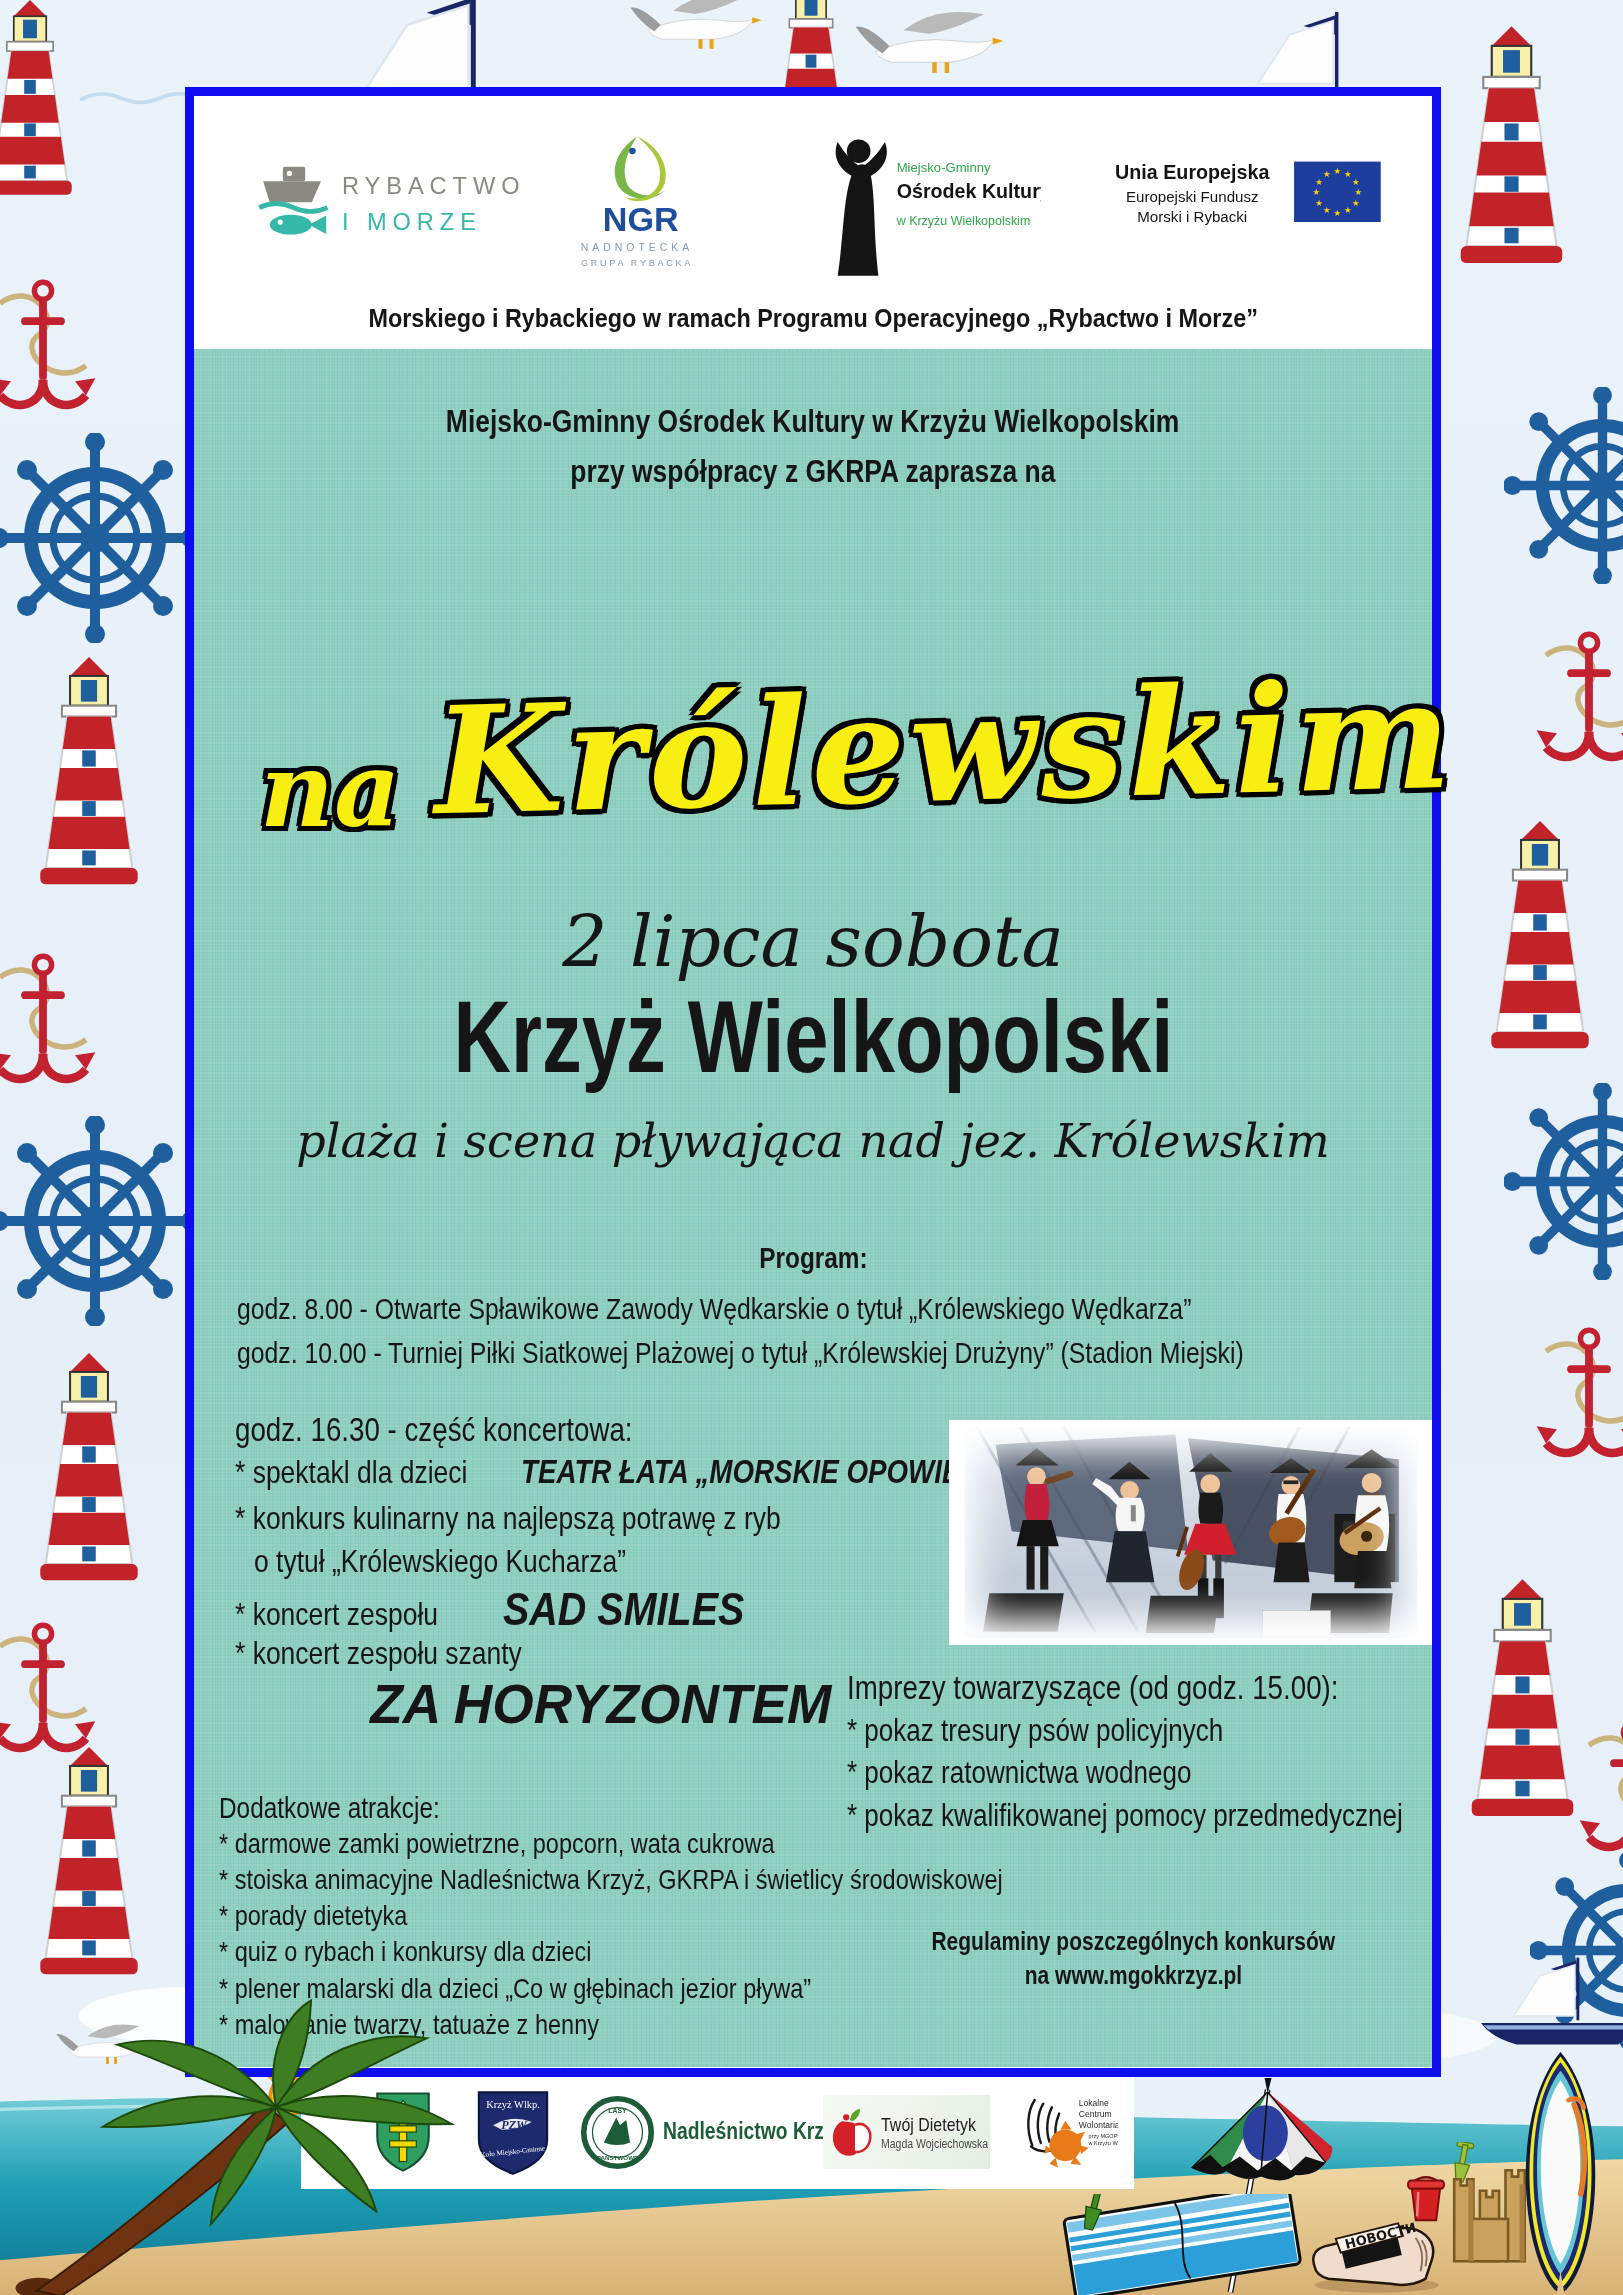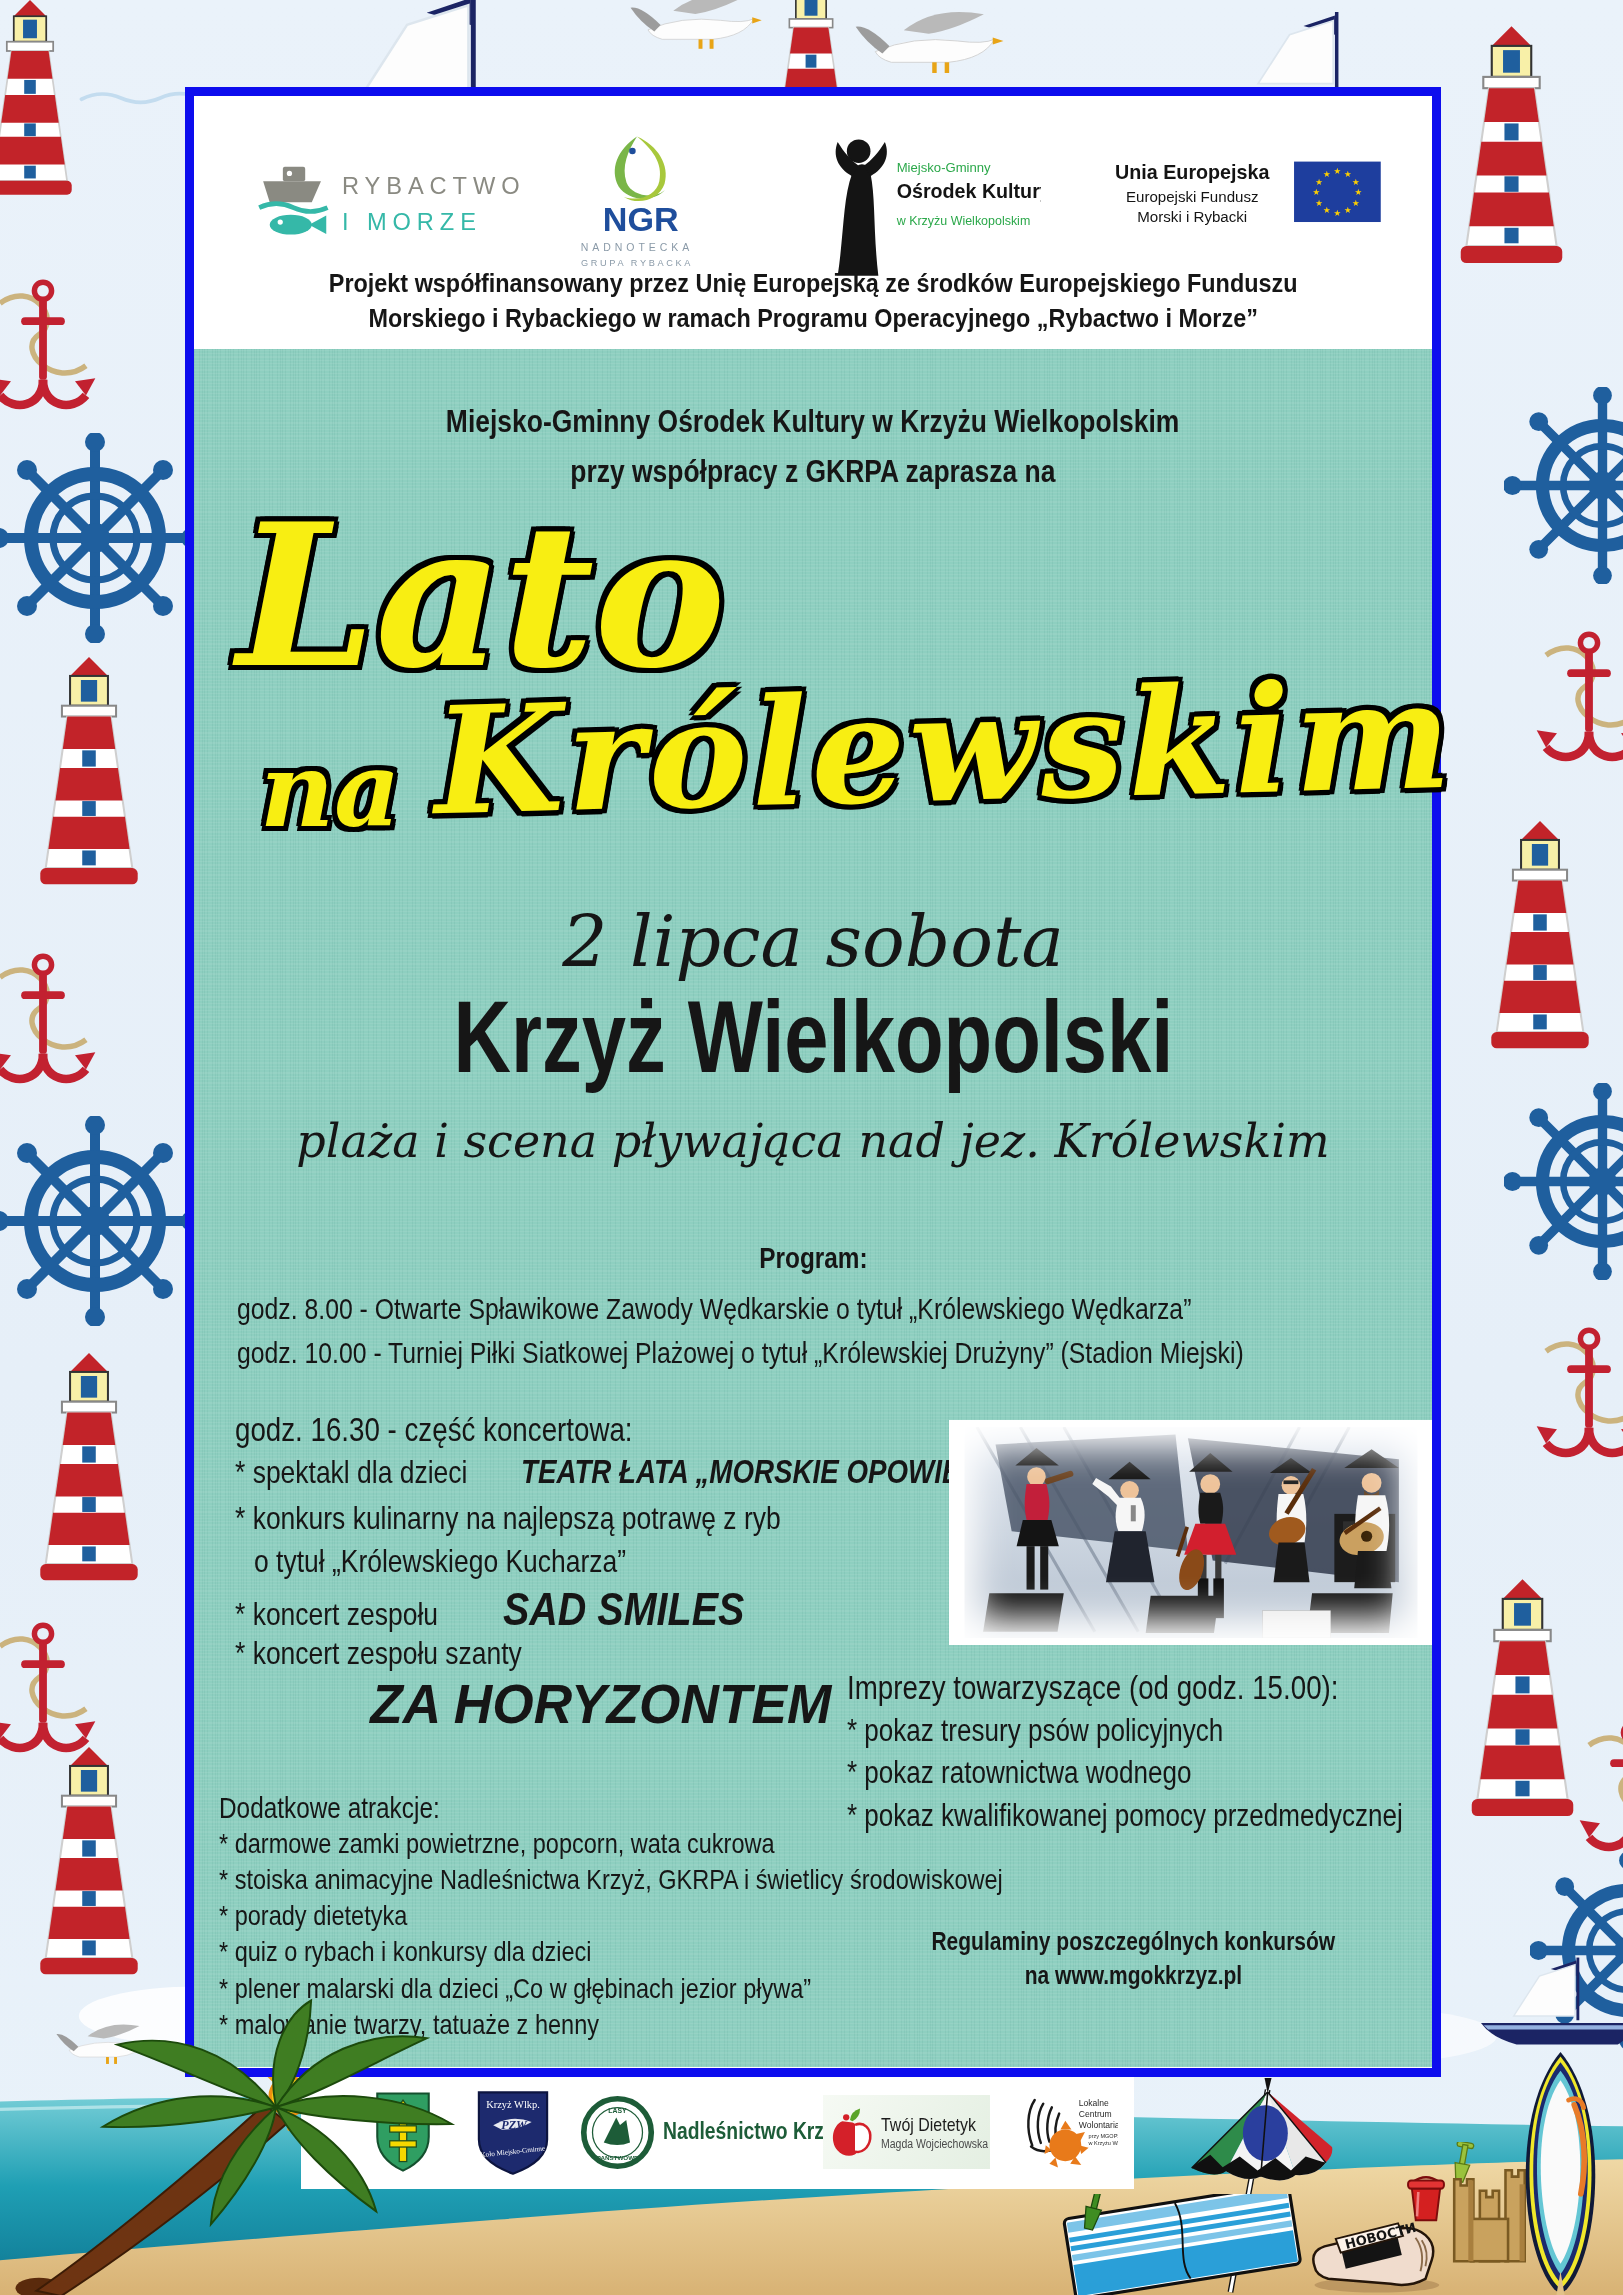--- a/index.html
+++ b/index.html
@@ -270,29 +270,27 @@
           <text x="382" y="89">★</text>
           <text x="366" y="93">★</text>
           <text x="350" y="89">★</text>
       <text x="338" y="77">★</text>
           <text x="334" y="61">★</text>
           <text x="338" y="45">★</text>
           <text x="350" y="33">★</text>
     </g>
   </svg>
 
-  <div class="line ctr" style="top:172px;font-size:26px;font-weight:bold;"><span class="cnc" style="transform:scaleX(.9)">Projekt współfinansowany przez Unię Europejską ze środków Europejskiego Funduszu</span></div>
   <div class="line ctr" style="top:207px;font-size:26px;font-weight:bold;"><span class="cnc" style="transform:scaleX(.9)">Morskiego i Rybackiego w ramach Programu Operacyjnego „Rybactwo i Morze”</span></div>
 
   <div id="teal"></div>
 
   <div class="line ctr" style="top:357px;font-size:31.5px;font-weight:bold;"><span class="cnc">przy współpracy z GKRPA zaprasza na</span></div>
   <div class="line ctr" style="top:307px;font-size:31.5px;font-weight:bold;"><span class="cnc">Miejsko-Gminny Ośrodek Kultury w Krzyżu Wielkopolskim</span></div>
 
-  <div class="line ttl" style="left:43px;top:384px;font-size:197px;"><span>Lato</span></div>
   <div class="line ttl" style="left:66px;top:634px;font-size:102px;"><span>na</span></div>
   <div class="line ttl" style="left:240px;top:565px;font-size:148px;letter-spacing:3.9px;transform:rotate(-1.5deg);"><span>Królewskim</span></div>
 
   <div class="line ctr script" style="top:804px;font-size:71px;"><span>2 lipca sobota</span></div>
   <div class="line ctr script" style="top:1018px;font-size:46px;"><span>plaża i scena pływająca nad jez. Królewskim</span></div>
   <div class="line ctr" style="top:883px;font-size:102px;font-weight:bold;"><span class="cnc" style="transform:scaleX(.78)">Krzyż Wielkopolski</span></div>
 
   <div class="line ctr" style="top:1146px;font-size:29px;font-weight:bold;"><span class="cnc">Program:</span></div>
   <div class="line" style="left:43px;top:1196px;font-size:29.5px;"><span class="cn">godz. 8.00 - Otwarte Spławikowe Zawody Wędkarskie o tytuł „Królewskiego Wędkarza”</span></div>
   <div class="line" style="left:43px;top:1240px;font-size:29.5px;"><span class="cn">godz. 10.00 - Turniej Piłki Siatkowej Plażowej o tytuł „Królewskiej Drużyny” (Stadion Miejski)</span></div>

